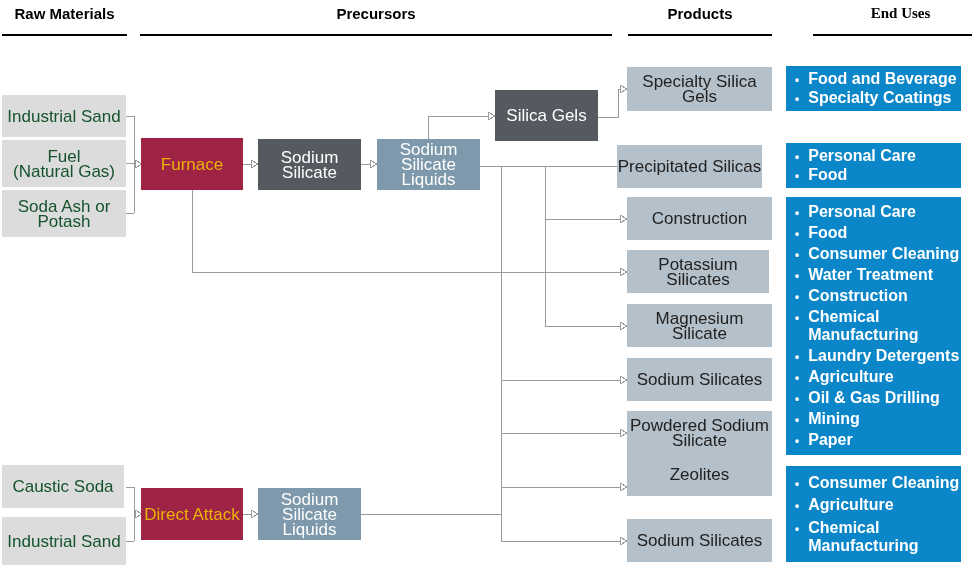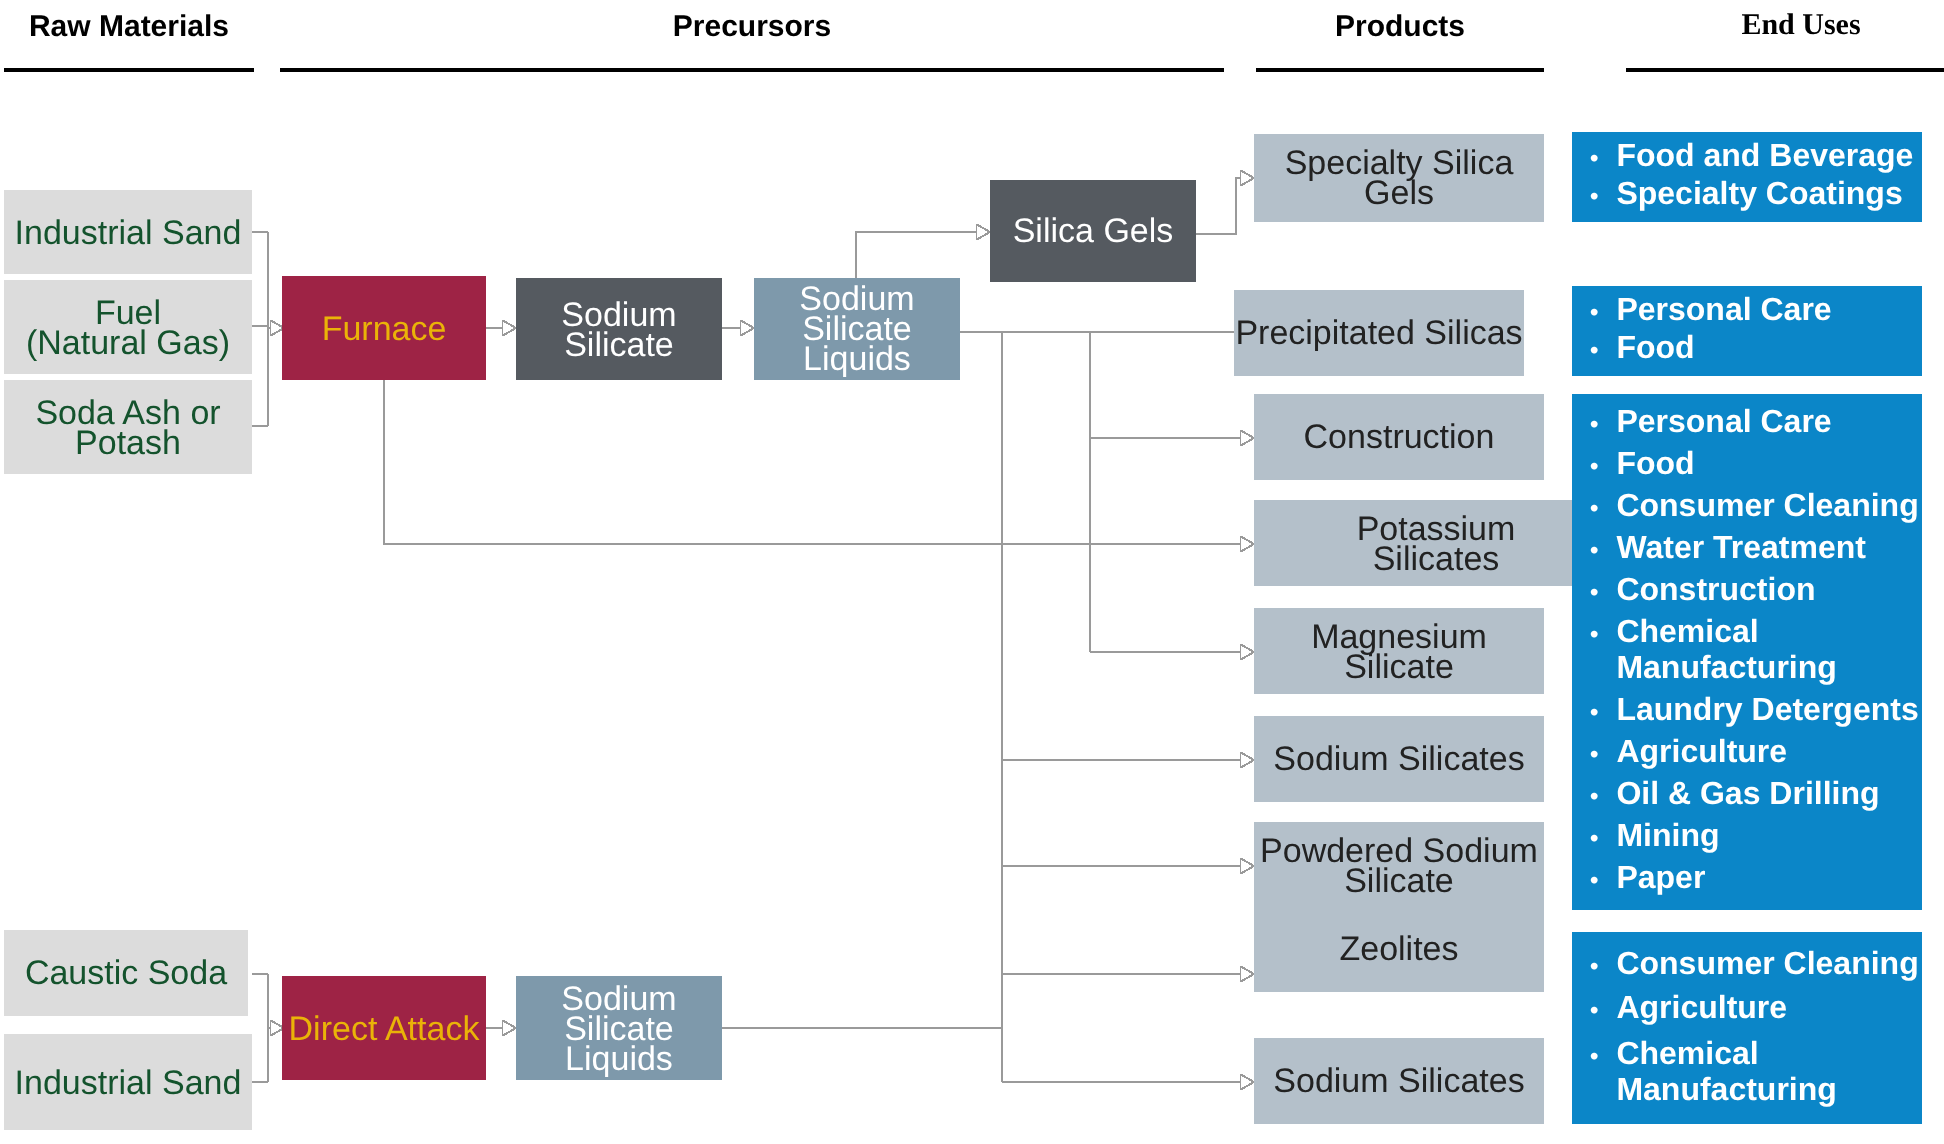--- a/index.html
+++ b/index.html
@@ -105,21 +105,21 @@
 Liquids</div>
   <div class="box slate" style="left:495px; top:90px; width:103px; height:51px;">Silica Gels</div>
   <div class="box maroon" style="left:141px; top:488px; width:102px; height:52px;">Direct Attack</div>
   <div class="box bluegray" style="left:258px; top:488px; width:103px; height:52px;">Sodium
 Silicate
 Liquids</div>
 
   <div class="box product" style="left:627px; top:67px;  width:145px; height:44px;">Specialty Silica Gels</div>
   <div class="box product" style="left:617px; top:145px; width:145px; height:43px;">Precipitated Silicas</div>
   <div class="box product" style="left:627px; top:197px; width:145px; height:43px;">Construction</div>
-  <div class="box product" style="left:627px; top:250px; width:142px; height:43px;padding-left:20px;">Potassium Silicates</div>
+  <div class="box product" style="left:627px; top:250px; width:142px; height:43px;">Potassium Silicates</div>
   <div class="box product" style="left:627px; top:304px; width:145px; height:43px;">Magnesium Silicate</div>
   <div class="box product" style="left:627px; top:358px; width:145px; height:43px;">Sodium Silicates</div>
   <div class="box product" style="left:627px; top:411px; width:145px; height:44px;">Powdered Sodium
 Silicate</div>
   <div class="box product" style="left:627px; top:453px; width:145px; height:43px;">Zeolites</div>
   <div class="box product" style="left:627px; top:519px; width:145px; height:43px;">Sodium Silicates</div>
 
   <div class="enduse" style="left:786px; top:66px; width:175px; height:45px;">
     <div class="bullet-item">
         <span>Food and Beverage</span>

